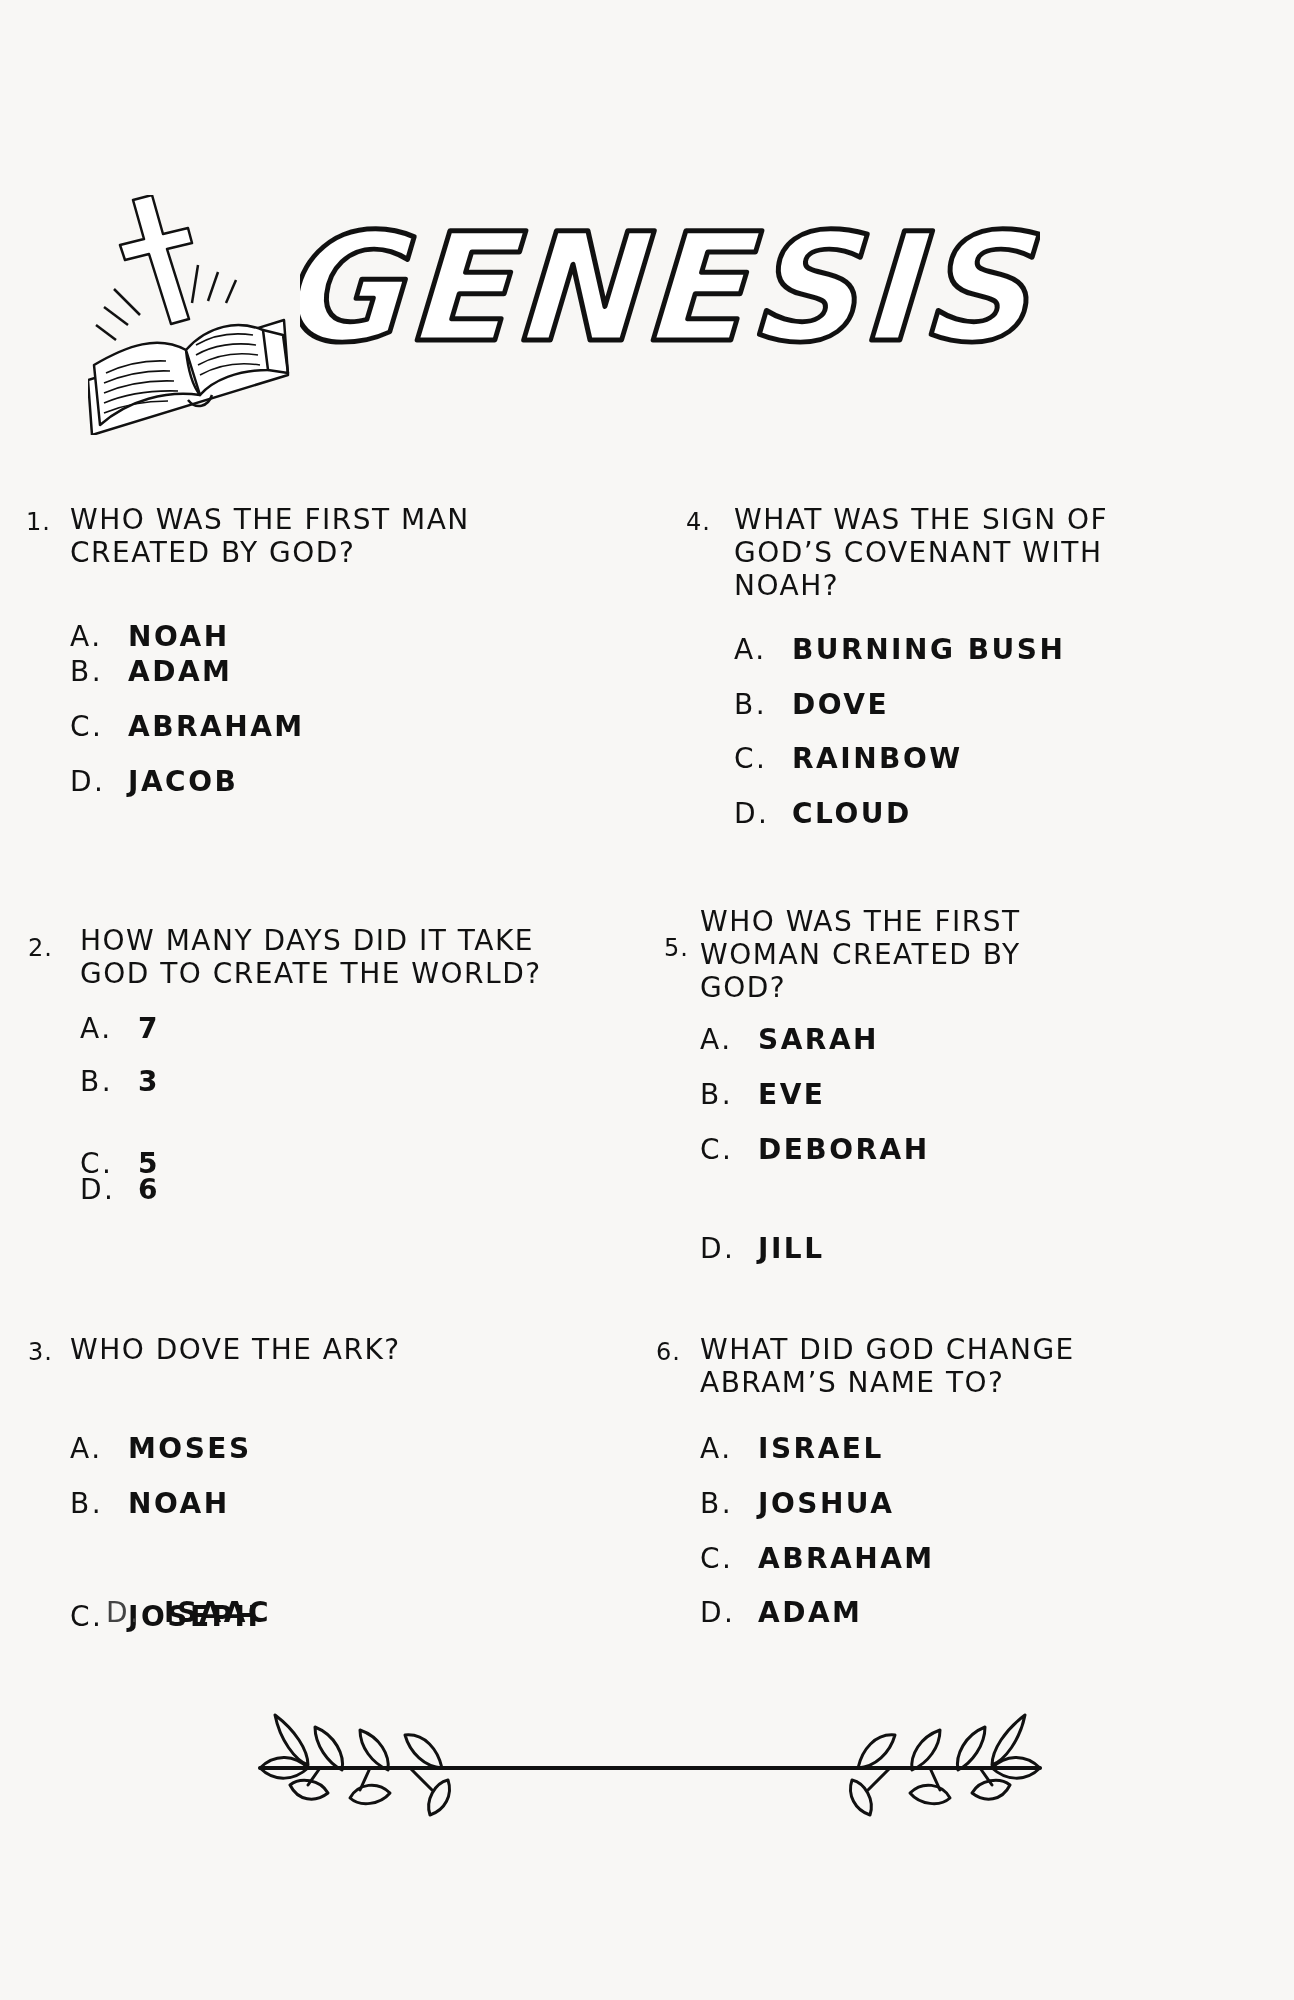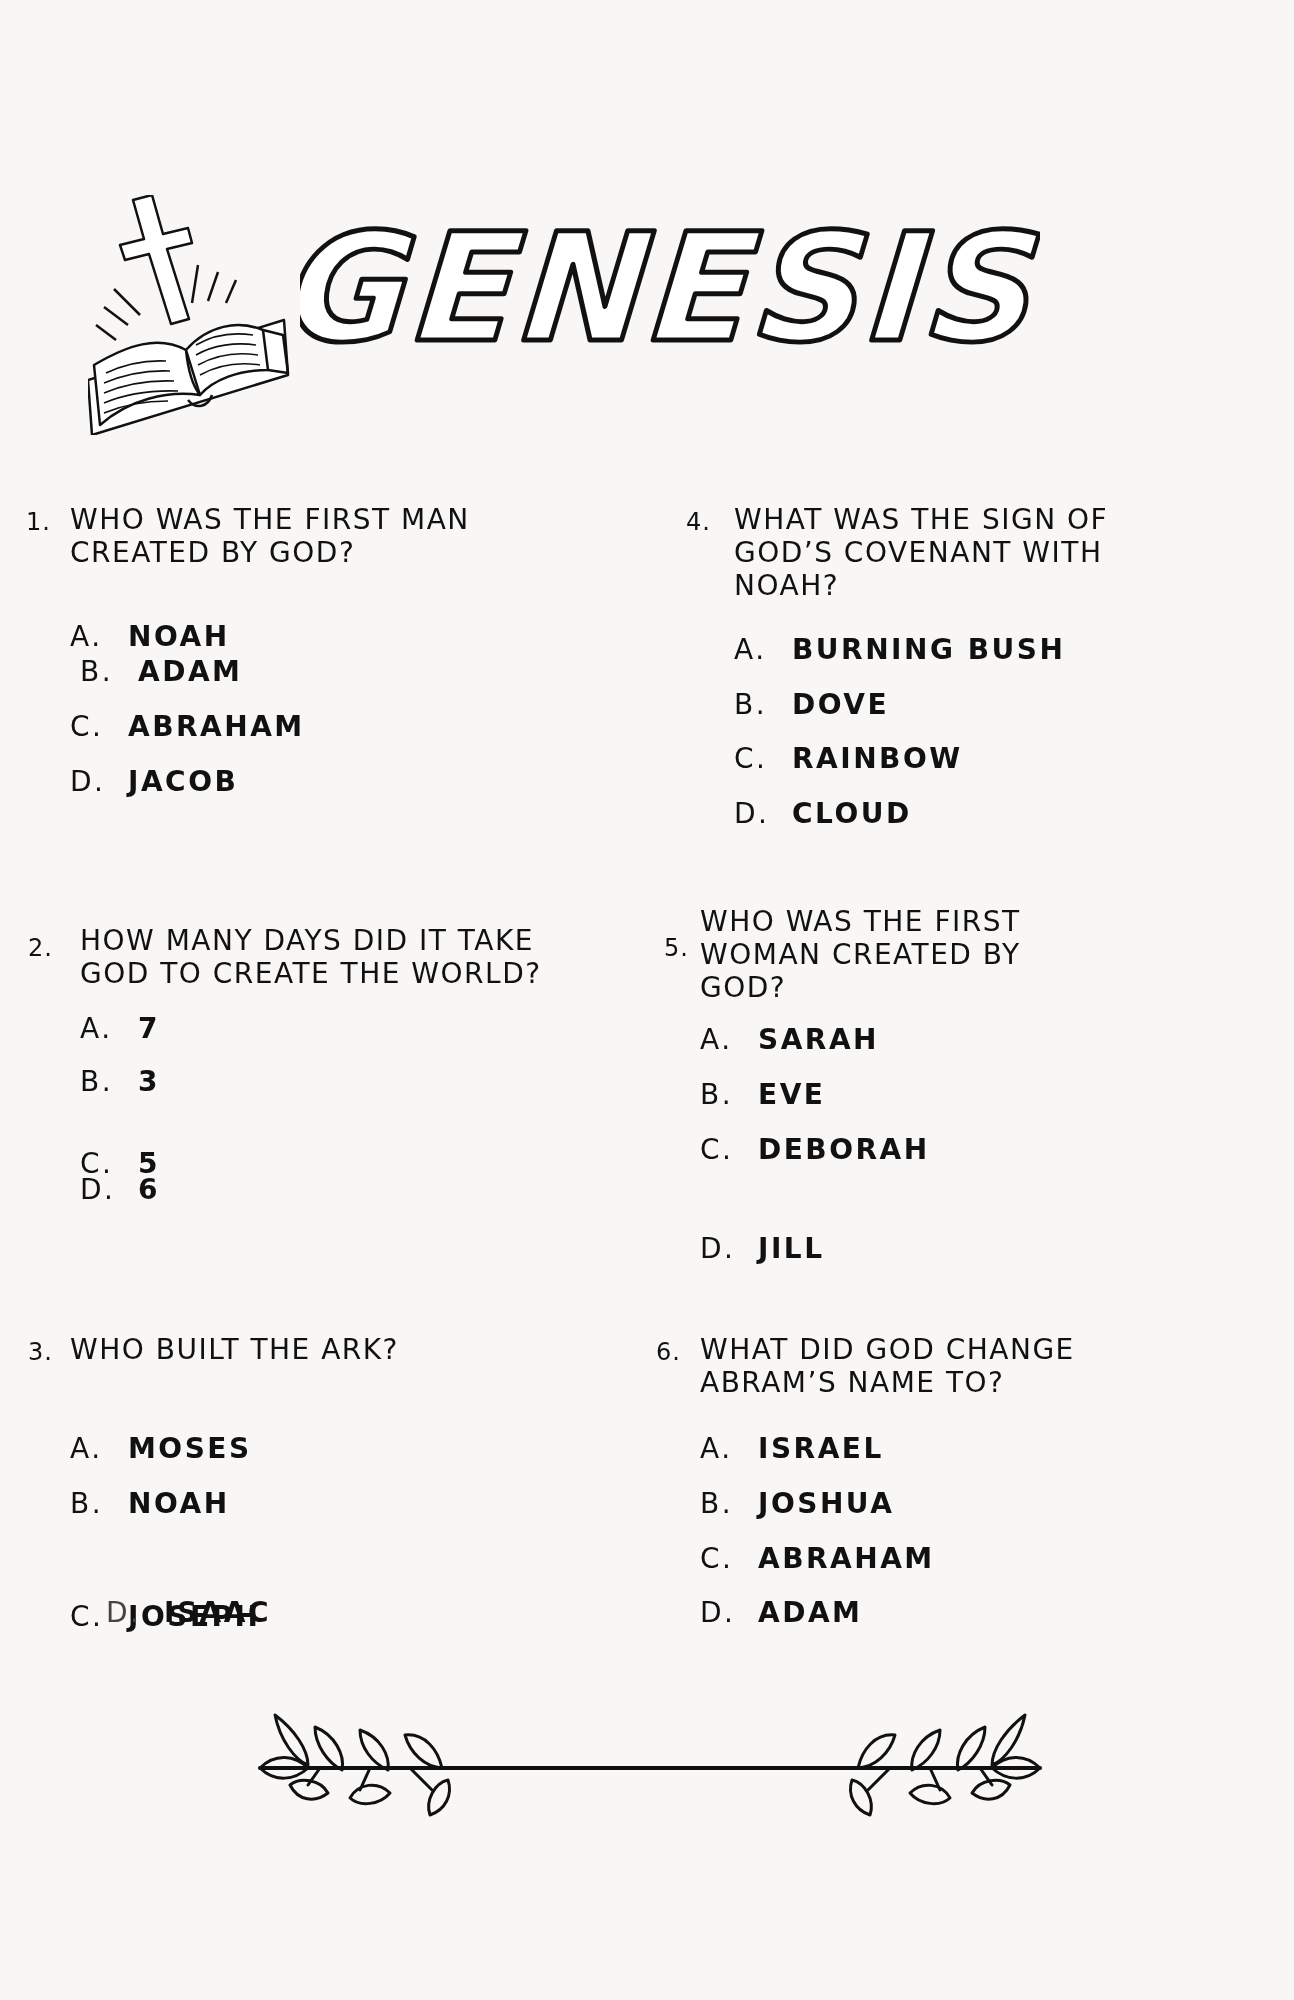--- a/index.html
+++ b/index.html
@@ -66,21 +66,21 @@
   <svg width="740" height="150" viewBox="0 0 740 150">
     <text x="0" y="125" font-family="DejaVu Sans, sans-serif" font-size="150" font-weight="bold" font-style="italic" fill="#fff" stroke="#111" stroke-width="5" stroke-linejoin="round" letter-spacing="4" transform="skewX(-6)">GENESIS</text>
   </svg>
 </div>
 
 <div>
   <div class="q-num abs" style="left:26px;top:508px;">1.</div>
   <div class="q-text" style="left:70px;top:503px;">WHO WAS THE FIRST MAN
 CREATED BY GOD?</div>
   <div class="opt" style="left:70px;top:600px;margin-top:20px;"><span class="letter">A.</span><span>NOAH</span></div>
-  <div class="opt" style="left:80px;top:655px;"><span class="letter">B.</span><span>ADAM</span></div>
+  <div class="opt" style="left:70px;top:655px;"><span class="letter">B.</span><span>ADAM</span></div>
   <div class="opt" style="left:70px;top:710px;"><span class="letter">C.</span><span>ABRAHAM</span></div>
   <div class="opt" style="left:70px;top:765px;"><span class="letter">D.</span><span>JACOB</span></div>
 </div>
 
 <div>
   <div class="q-num abs" style="left:686px;top:508px;">4.</div>
   <div class="q-text" style="left:734px;top:503px;">WHAT WAS THE SIGN OF
 GOD’S COVENANT WITH
 NOAH?</div>
   <div class="opt" style="left:734px;top:633px;"><span class="letter">A.</span><span>BURNING BUSH</span></div>
@@ -105,21 +105,21 @@
 WOMAN CREATED BY
 GOD?</div>
   <div class="opt" style="left:700px;top:1023px;"><span class="letter">A.</span><span>SARAH</span></div>
   <div class="opt" style="left:700px;top:1078px;"><span class="letter">B.</span><span>EVE</span></div>
   <div class="opt" style="left:700px;top:1133px;"><span class="letter">C.</span><span>DEBORAH</span></div>
   <div class="opt" style="left:700px;top:1232px;"><span class="letter">D.</span><span>JILL</span></div>
 </div>
 
 <div>
   <div class="q-num abs" style="left:28px;top:1338px;">3.</div>
-  <div class="q-text" style="left:70px;top:1333px;">WHO BUILT THE ARK?</div>
+  <div class="q-text" style="left:70px;top:1333px;">WHO DOVE THE ARK?</div>
   <div class="opt" style="left:70px;top:1432px;"><span class="letter">A.</span><span>MOSES</span></div>
   <div class="opt" style="left:70px;top:1487px;"><span class="letter">B.</span><span>NOAH</span></div>
   <div class="opt" style="left:70px;top:1600px;"><span class="letter">C.</span><span>JOSEPH</span></div>
   <div class="opt" style="left:70px;top:1596px;margin-left:36px;"><span class="letter grey">D.</span><span>ISAAC</span></div>
 </div>
 
 <div>
   <div class="q-num abs" style="left:656px;top:1338px;">6.</div>
   <div class="q-text" style="left:700px;top:1333px;">WHAT DID GOD CHANGE
 ABRAM’S NAME TO?</div>

